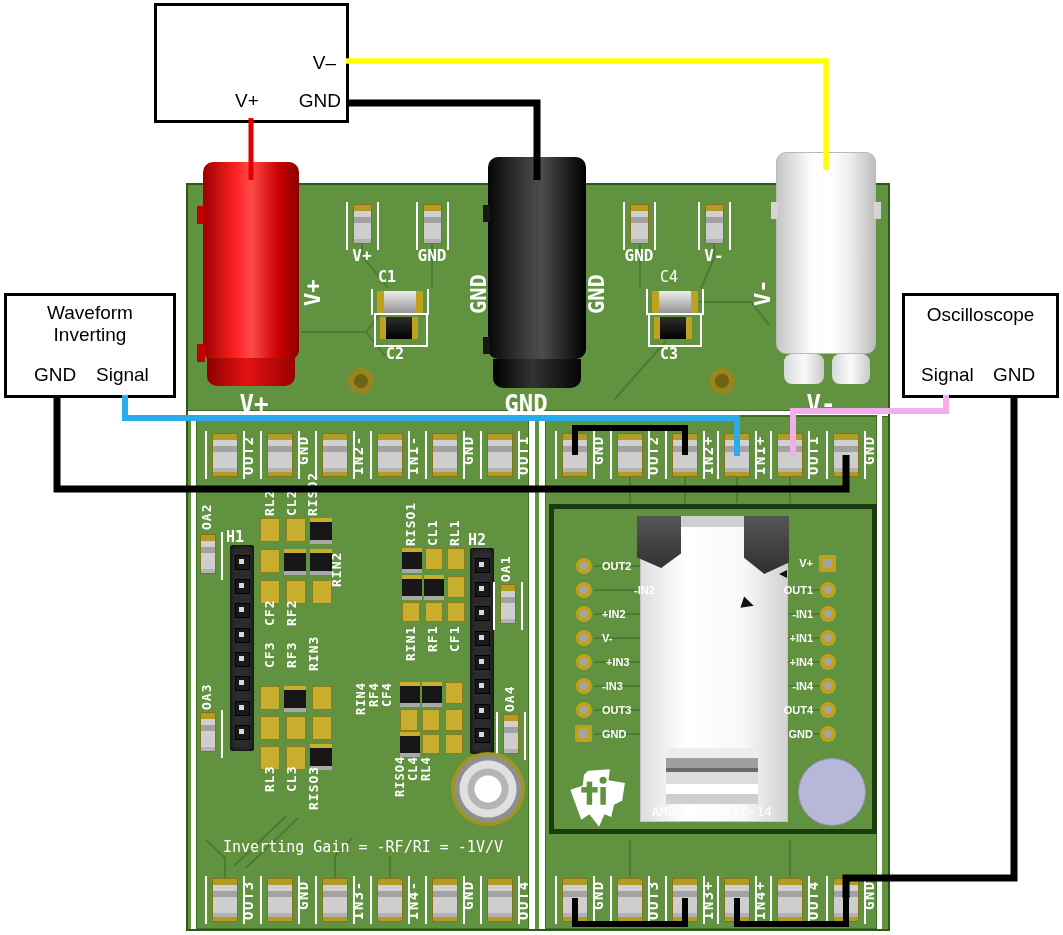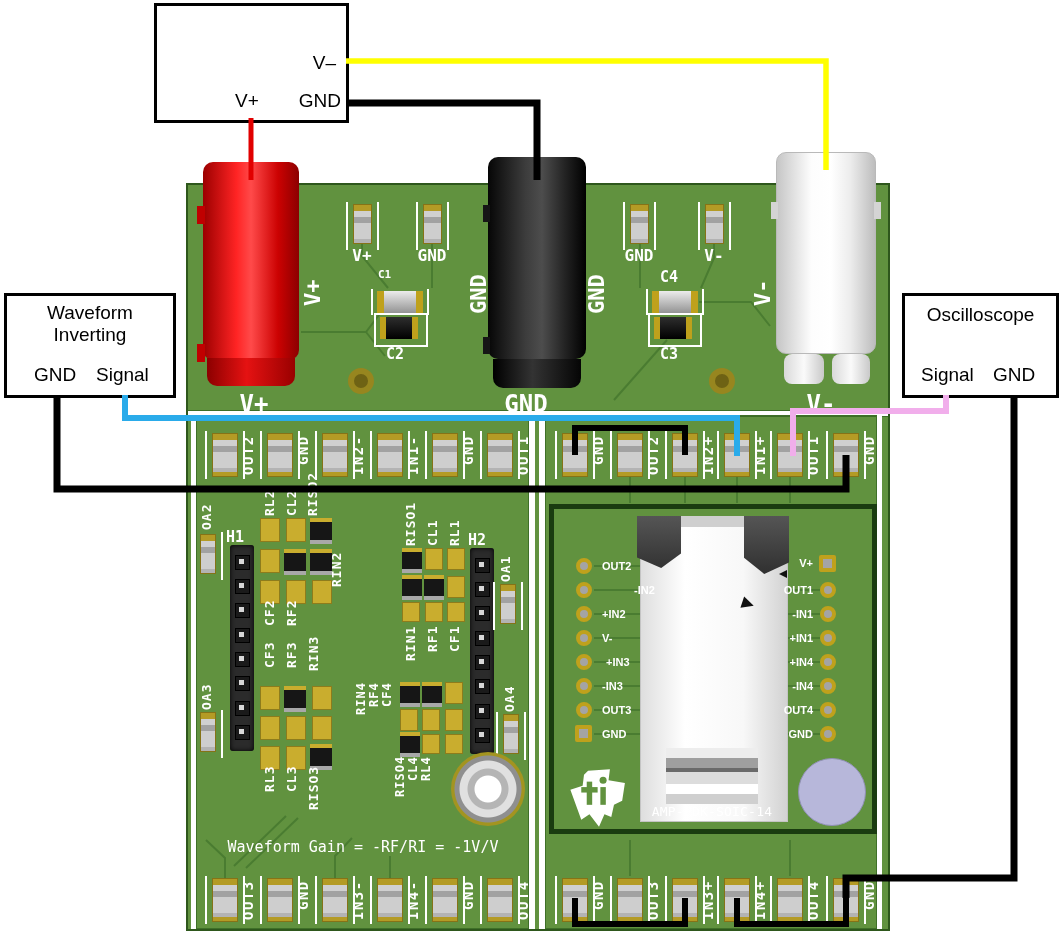--- a/index.html
+++ b/index.html
@@ -107,26 +107,26 @@
 
   <div class="tp top" style="left:353px;top:204px"></div>
   <div class="tp top" style="left:423px;top:204px"></div>
   <div class="tp top" style="left:630px;top:204px"></div>
   <div class="tp top" style="left:705px;top:204px"></div>
   <div class="silk" style="left:332px;top:246px;width:60px;text-align:center;font-size:16px;font-weight:bold">V+</div>
   <div class="silk" style="left:402px;top:246px;width:60px;text-align:center;font-size:16px;font-weight:bold">GND</div>
   <div class="silk" style="left:609px;top:246px;width:60px;text-align:center;font-size:16px;font-weight:bold">GND</div>
   <div class="silk" style="left:684px;top:246px;width:60px;text-align:center;font-size:16px;font-weight:bold">V-</div>
 
-  <div class="silk" style="left:378px;top:268px;font-size:11px;font-weight:bold">C1</div>
+  <div class="silk" style="left:378px;top:268px;font-size:15px;font-weight:bold">C1</div>
   <div class="capg brk" style="left:377px;top:291px;width:46px;height:23px"></div>
   <div class="wbox" style="left:374px;top:313px;width:50px;height:30px"></div>
   <div class="capb" style="left:380px;top:317px;width:38px;height:22px"></div>
   <div class="silk" style="left:386px;top:345px;font-size:15px;font-weight:bold">C2</div>
-  <div class="silk" style="left:660px;top:268px;font-size:15px;font-weight:bold">C4</div>
+  <div class="silk" style="left:660px;top:268px;font-size:15px;font-weight:normal">C4</div>
   <div class="capg brk" style="left:652px;top:291px;width:46px;height:23px"></div>
   <div class="wbox" style="left:648px;top:313px;width:50px;height:30px"></div>
   <div class="capb" style="left:654px;top:317px;width:38px;height:22px"></div>
   <div class="silk" style="left:660px;top:345px;font-size:15px;font-weight:bold">C3</div>
 
   <div class="vlab vcen rot22" style="left:302px;top:258px;height:70px">V+</div>
   <div class="vlab vcen rot22" style="left:468px;top:256px;height:76px">GND</div>
   <div class="vlab vcen rot22" style="left:586px;top:256px;height:76px">GND</div>
   <div class="vlab vcen rot22" style="left:752px;top:258px;height:70px">V-</div>
 
@@ -307,21 +307,21 @@
   <div class="vlab vend clab2" style="left:420px;top:756px;height:62px">RL4</div>
 
   <div class="vlab vstart clab" style="left:499px;top:542px;height:40px">OA1</div>
   <div class="tp sm" style="left:500px;top:584px"></div>
   <div class="vlab vstart clab" style="left:503px;top:672px;height:40px">OA4</div>
   <div class="tp sm" style="left:503px;top:714px"></div>
 
   <div class="abs" style="left:451px;top:752px;width:74px;height:74px;border-radius:50%;z-index:18;
        background:radial-gradient(circle,#fff 0 13px,#b5b5b5 14px 20px,#e0e0e0 21px 28px,#8f8f8f 29px 33px,#a39420 34px)"></div>
 
-  <div class="silk" style="left:196px;top:838px;width:334px;text-align:center;font-size:15px">Waveform Gain = -RF/RI = -1V/V</div>
+  <div class="silk" style="left:196px;top:838px;width:334px;text-align:center;font-size:15px">Inverting Gain = -RF/RI = -1V/V</div>
 
   <div class="abs" style="left:549px;top:504px;width:328px;height:330px;border:5px solid #1a3c10;box-sizing:border-box;z-index:14"></div>
 
   <div class="abs" style="left:640px;top:516px;width:148px;height:306px;z-index:15;border:1px solid #c4c4c4;box-sizing:border-box;
        background:linear-gradient(90deg,#dedede,#fff 30%,#f8f8f8 70%,#d2d2d2)"></div>
   <div class="abs" style="left:637px;top:516px;width:44px;height:52px;background:linear-gradient(180deg,#555,#333);clip-path:polygon(0 0,100% 0,100% 72%,55% 100%,0 80%);z-index:16"></div>
   <div class="abs" style="left:744px;top:516px;width:45px;height:58px;background:linear-gradient(180deg,#555,#303030);clip-path:polygon(0 0,100% 0,100% 80%,45% 100%,0 72%);z-index:16"></div>
   <div class="abs" style="left:681px;top:516px;width:63px;height:11px;background:#cfcfcf;z-index:16"></div>
   <div class="abs" style="left:666px;top:748px;width:92px;height:56px;z-index:16;
        background:linear-gradient(180deg,#ededed 0 10px,#9f9f9f 10px 20px,#6a6a6a 20px 24px,#dcdcdc 24px 36px,#fff 36px 46px,#cfcfcf 46px)"></div>

